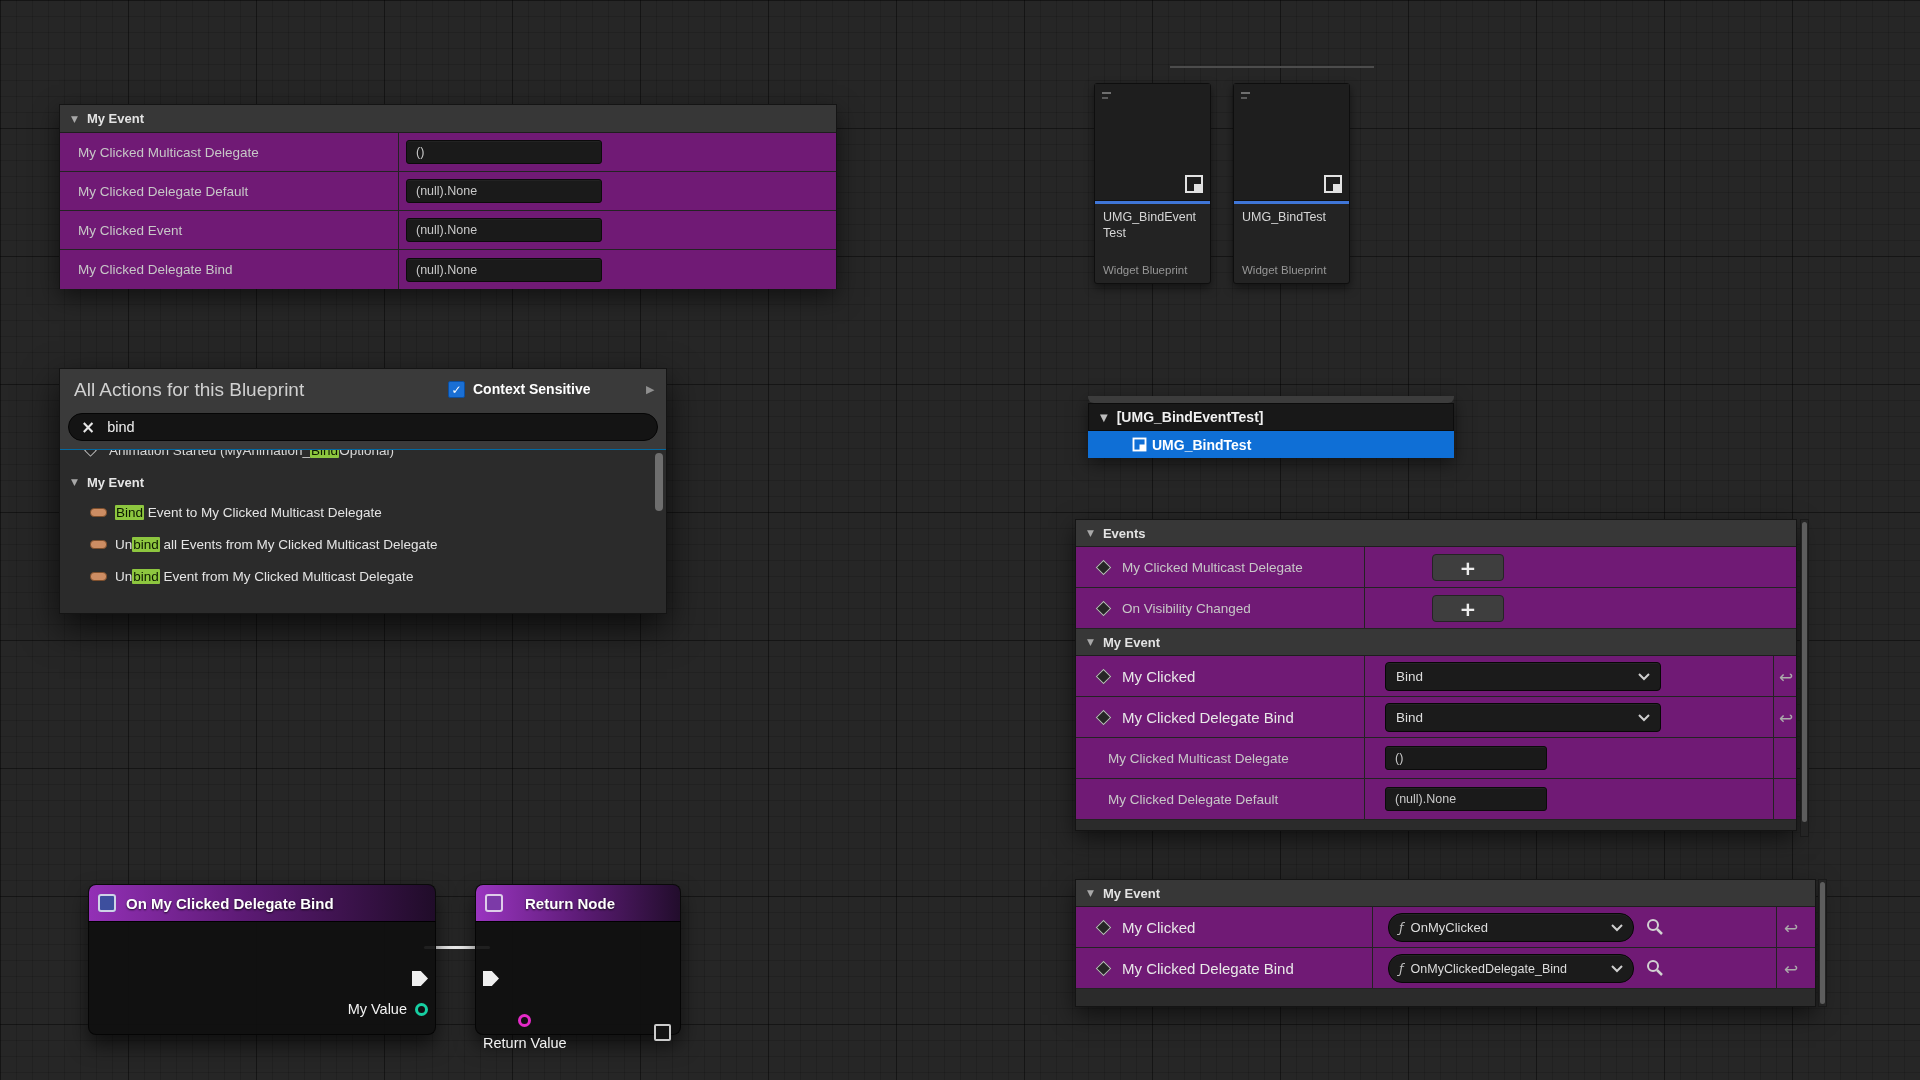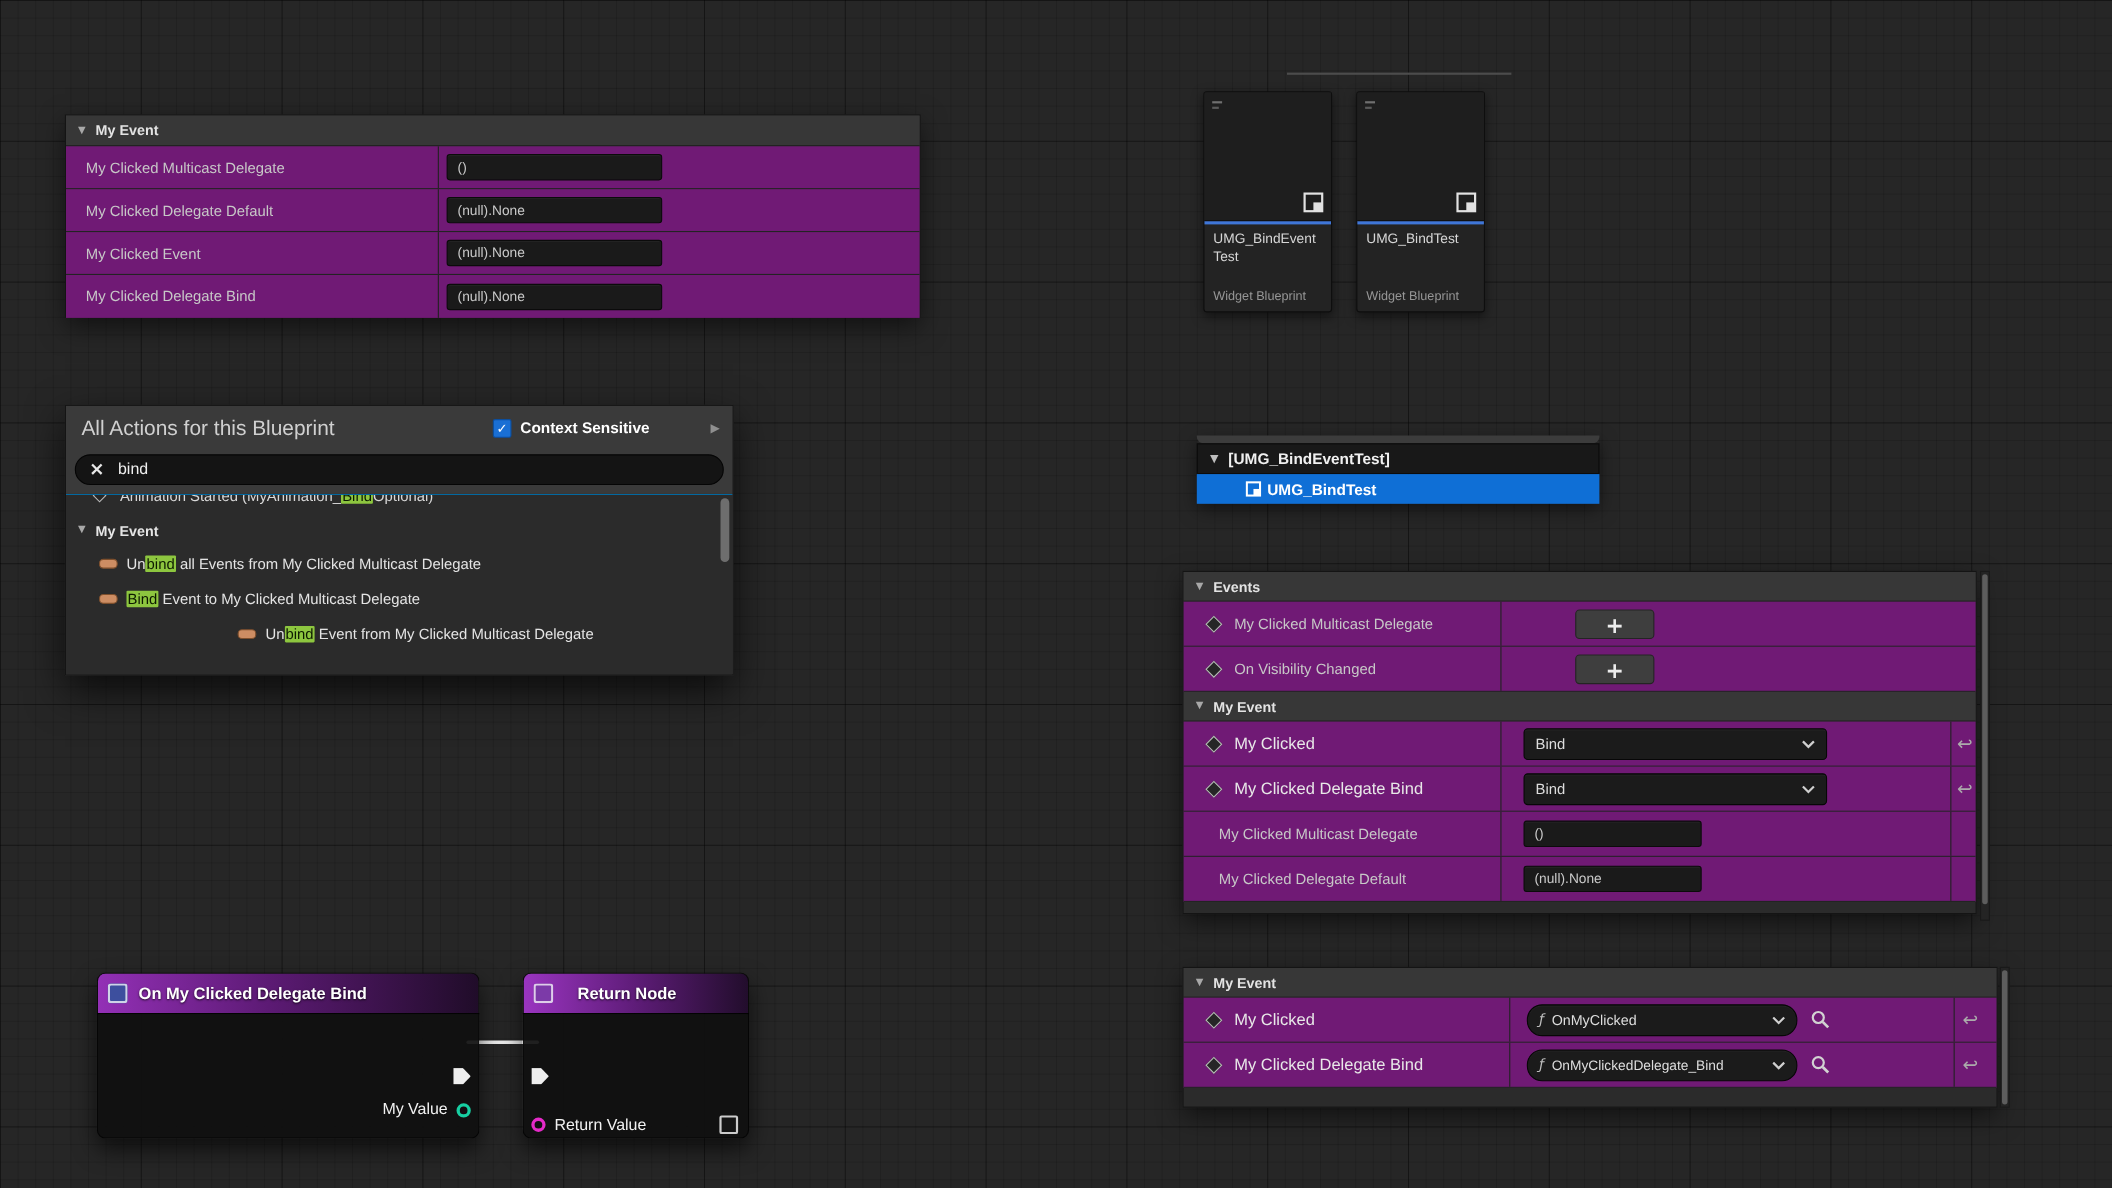--- a/index.html
+++ b/index.html
@@ -75,21 +75,21 @@
   </div>
 
   <div class="node" style="left:475px;top:884px;width:206px;height:151px;">
     <div class="node-header" style="background:linear-gradient(90deg,#9a35c0 0%,#5e1c78 50%,#220d2c 100%);gap:12px;">
       <span class="node-icon" style="background:#7c3aa8;"></span>
       <span class="node-title">Return Node</span>
     </div>
     <div class="node-body" style="height:114px;">
       <div class="exec-pin" style="left:7px;top:49px;"></div>
       <div class="abs" style="left:7px;right:9px;top:92px;display:flex;align-items:center;justify-content:space-between;">
-        <span style="display:flex;align-items:center;gap:8px;">
+        <span style="display:flex;align-items:center;gap:8px;flex-direction:column;">
           <span class="circle-pin" style="border:3.5px solid #e52ac8;"></span>
           <span style="color:#f2f2f2;font-size:14.5px;">Return Value</span>
         </span>
         <span style="width:17px;height:17px;background:#141414;border:2px solid #cccccc;border-radius:2px;"></span>
       </div>
     </div>
   </div>
 
   <div class="panel" style="left:59px;top:104px;width:778px;height:185px;">
     <div class="cat-header" style="height:28px;">
@@ -140,30 +140,30 @@
           </span>
         </div>
       </div>
       <div style="height:24px;margin-top:8px;display:flex;align-items:center;">
         <span class="tri">▼</span>
         <span style="font-weight:bold;font-size:13px;color:#e6e6e6;">My Event</span>
       </div>
       <div style="height:27px;margin-top:5px;display:flex;align-items:center;">
         <span class="capsule" style="margin-left:30px;"></span>
         <span style="margin-left:8px;font-size:13.5px;color:#e4e4e4;white-space:nowrap;">
-          <span>Un</span><span class="hl">bind</span><span> all Events from My Clicked Multicast Delegate</span>
+          <span></span><span class="hl">Bind</span><span> Event to My Clicked Multicast Delegate</span>
         </span>
       </div>
       <div style="height:27px;margin-top:5px;display:flex;align-items:center;">
         <span class="capsule" style="margin-left:30px;"></span>
         <span style="margin-left:8px;font-size:13.5px;color:#e4e4e4;white-space:nowrap;">
-          <span></span><span class="hl">Bind</span><span> Event to My Clicked Multicast Delegate</span>
-        </span>
-      </div>
-      <div style="height:27px;margin-top:5px;display:flex;align-items:center;justify-content:center;">
+          <span>Un</span><span class="hl">bind</span><span> all Events from My Clicked Multicast Delegate</span>
+        </span>
+      </div>
+      <div style="height:27px;margin-top:5px;display:flex;align-items:center;">
         <span class="capsule" style="margin-left:30px;"></span>
         <span style="margin-left:8px;font-size:13.5px;color:#e4e4e4;white-space:nowrap;">
           <span>Un</span><span class="hl">bind</span><span> Event from My Clicked Multicast Delegate</span>
         </span>
       </div>
       <div style="position:absolute;right:3px;top:4px;width:8px;height:58px;background:#6e6e6e;border-radius:4px;"></div>
     </div>
   </div>
 
   <div class="abs" style="left:1170px;top:66px;width:204px;height:2px;background:#4c4c4c;"></div>

